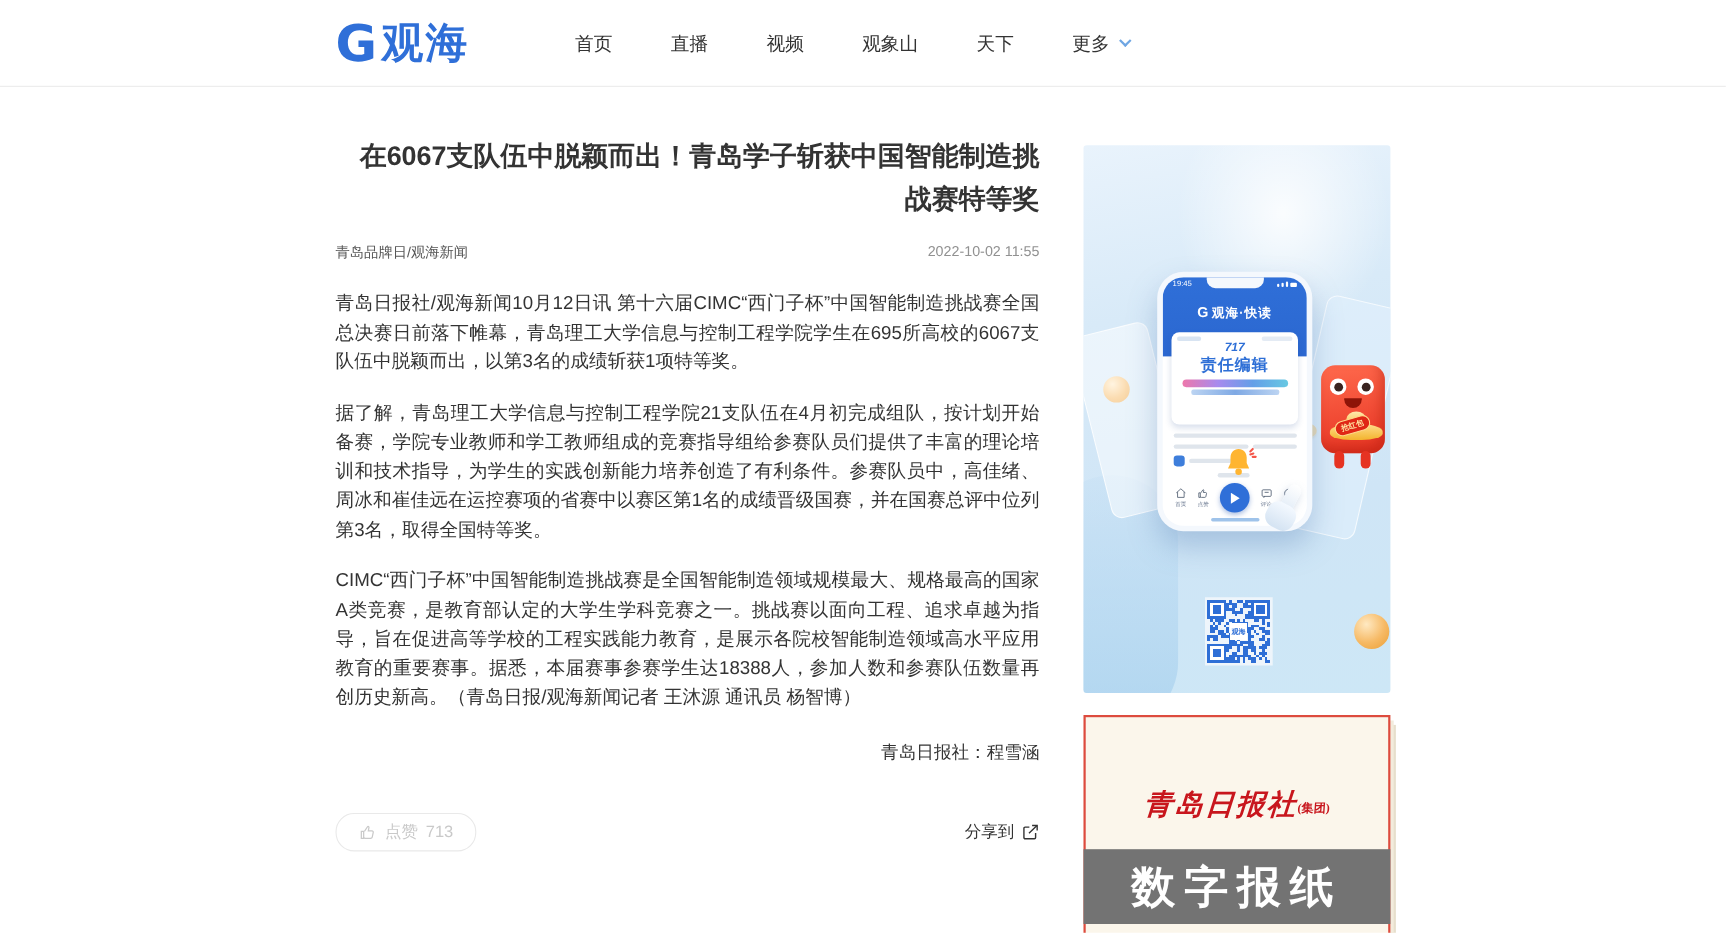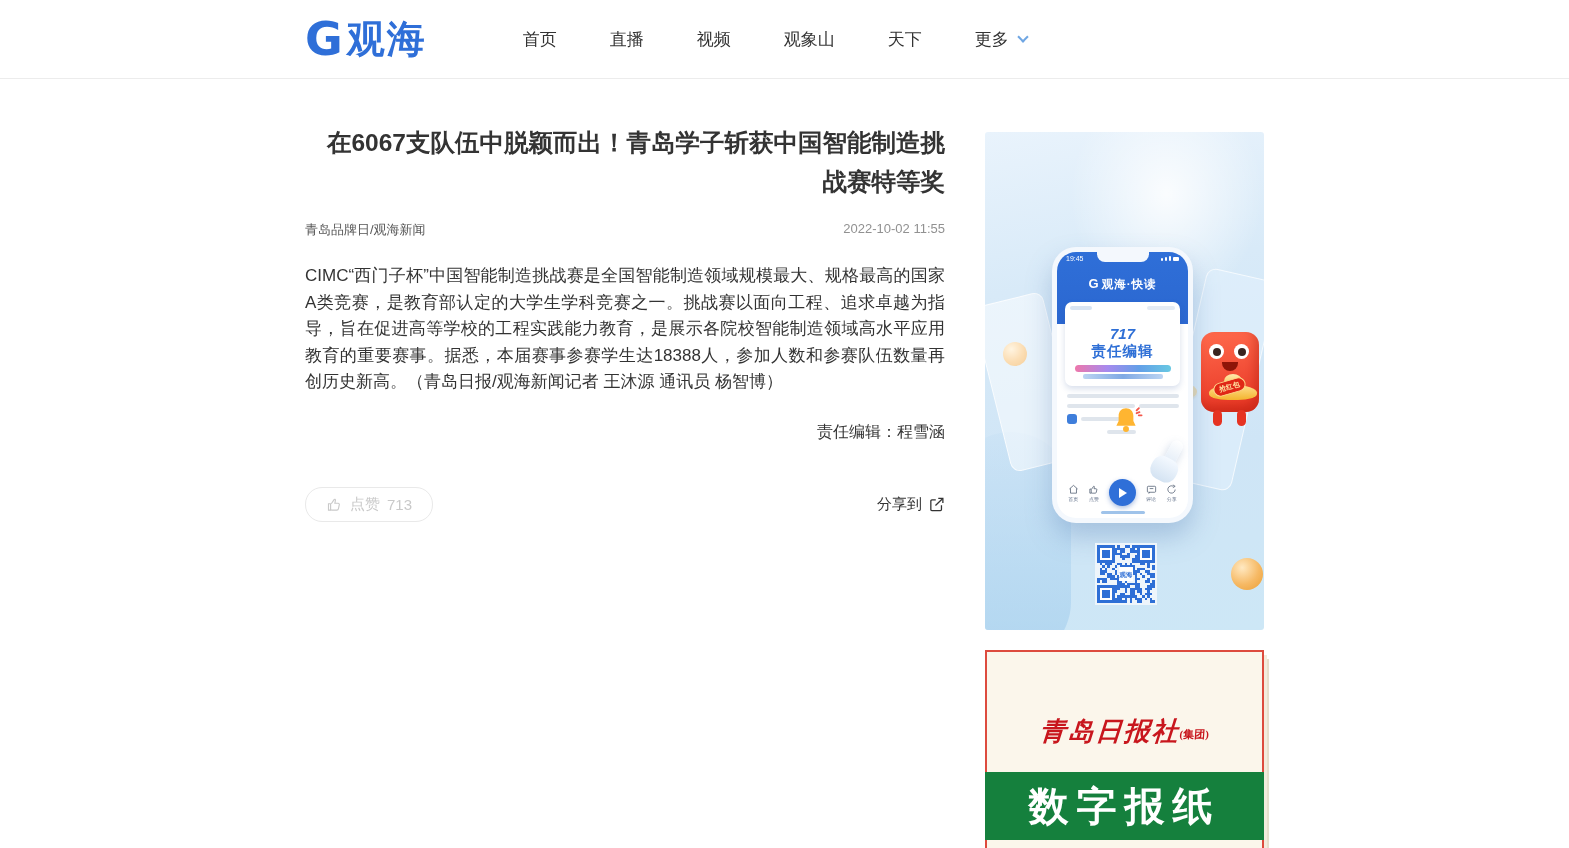--- a/index.html
+++ b/index.html
@@ -53,39 +53,39 @@
     background:radial-gradient(circle at 40% 35%, #ffe08a, #f2b02e 70%); box-shadow:0 2px 2px rgba(190,130,20,.35); }
   .blob { position:absolute; left:-34px; top:300px; width:120px; height:230px; border-radius:60px;
     background:linear-gradient(180deg, rgba(190,220,243,.25), rgba(167,208,238,.75)); }
   .ghost-card { position:absolute; border-radius:10px; background:rgba(255,255,255,.5);
     border:1px solid rgba(255,255,255,.7); }
   .ghost-left { left:6px; top:165px; width:72px; height:170px; transform:rotate(-14deg); }
   .ghost-right { left:198px; top:140px; width:72px; height:215px; transform:rotate(13deg);
     background:rgba(225,240,252,.65); }
 
   
-  .phone { position:absolute; left:67px; top:115px; width:141px; height:276px; background:#f4f8fd;
+  .phone { position:absolute; left:67px; top:115px; width:141px; height:236px; background:#f4f8fd;
     border-radius:24px; box-shadow:0 14px 26px rgba(90,130,180,.35); padding:5px; }
   .phone-screen { position:relative; width:100%; height:100%; border-radius:19px; overflow:hidden; background:#fff; }
   .screen-top { position:absolute; left:0; top:0; width:100%; height:72px; background:linear-gradient(180deg,#2F6FD8,#2B67D0); }
   .phone-notch { position:absolute; left:50%; top:0; transform:translateX(-50%); width:52px; height:10px;
     background:#f4f8fd; border-radius:0 0 8px 8px; }
   .status-row { position:absolute; left:0; top:3px; width:100%; padding:0 9px; display:flex;
     justify-content:space-between; align-items:center; }
   .status-time { color:#fff; font-size:7px; }
   .status-icons { display:flex; gap:2px; align-items:flex-end; }
   .status-icons i { display:block; background:#fff; width:2px; border-radius:1px; }
   .app-header { position:absolute; top:24px; width:100%; text-align:center; color:#fff;
     font-size:11.5px; font-weight:bold; letter-spacing:1px; }
   .app-header .mini-g { font-size:13px; font-weight:bold; margin-right:2px; }
   .promo-card { position:absolute; left:8px; top:50px; width:115px; height:84px; background:#fff;
     border-radius:7px; box-shadow:0 3px 6px rgba(40,80,150,.18); overflow:hidden; text-align:center; }
   .promo-card-top { display:flex; justify-content:space-between; padding:4px 5px 0; }
   .promo-card-top i { display:block; height:4px; border-radius:2px; }
-  .promo-717 { color:#2E6FD6; font-weight:bold; font-size:15px; margin-top:15px; font-style:italic; }
+  .promo-717 { color:#2E6FD6; font-weight:bold; font-size:11px; margin-top:0; font-style:italic; }
   .promo-title { color:#2E6FD6; font-weight:bold; font-size:14.5px; letter-spacing:1px; }
   .promo-wave { margin:4px auto 0; width:96px; height:7px; border-radius:4px; opacity:.75;
     background:linear-gradient(90deg,#e84a8f,#8a63e8,#2f7fe0,#35b6d9); }
   .promo-sky { margin:2px auto 0; width:80px; height:5px; border-radius:2px;
     background:linear-gradient(90deg,#bcd4f2,#7fa9e4,#bcd4f2); }
   .skeleton-block { position:absolute; left:10px; top:142px; width:112px; }
   .skeleton-row { display:flex; gap:4px; margin-bottom:6px; align-items:center; }
   .skeleton-icon { width:10px; height:10px; border-radius:3px; background:#3E7EDB; flex:none; }
   .skeleton-line { height:4px; border-radius:2px; background:#dfe5ec; flex:1; }
   .bell-wrap { position:absolute; left:52px; top:152px; }
@@ -135,21 +135,21 @@
 
   
   .paper-banner { position:relative; margin-top:20px; width:279px; height:260px; background:#FBF6EB;
     border:2px solid #DD4B3E; cursor:pointer;
     box-shadow:4px 4px 0 -1px #f3ecdd, 7px 7px 0 -2px #e7dfcc; }
   .masthead { text-align:center; margin-top:62px; color:#C8161D;
     font-family:"Liberation Serif","DejaVu Serif",serif; font-weight:bold; font-style:italic;
     font-size:26px; letter-spacing:2px; transform:skewX(-4deg); }
   .masthead-suffix { font-size:11px; font-style:normal; letter-spacing:0; vertical-align:2px; }
   .paper-band { position:absolute; left:-2px; top:120px; width:calc(100% + 4px); height:68px;
-    background:#15803d; display:flex; align-items:center; justify-content:center; }
+    background:#737373; display:flex; align-items:center; justify-content:center; }
   .paper-band-title { color:#fff; font-family:"Liberation Serif","DejaVu Serif",serif;
     font-weight:bold; font-size:40px; letter-spacing:8px; }
 </style>
 </head>
 <body>
 
 <header class="site-header">
   <div class="header-inner">
     <div class="logo">
       <span class="logo-g">G</span>
@@ -173,24 +173,26 @@
 
   <article class="article-col">
     <h1 class="article-title">在6067支队伍中脱颖而出！青岛学子斩获中国智能制造挑战赛特等奖</h1>
 
     <div class="article-meta">
       <span class="meta-source">青岛品牌日/观海新闻</span>
       <span class="meta-date">2022-10-02 11:55</span>
     </div>
 
     <div class="article-body">
+        <p>青岛日报社/观海新闻10月12日讯 第十六届CIMC“西门子杯”中国智能制造挑战赛全国总决赛日前落下帷幕，青岛理工大学信息与控制工程学院学生在695所高校的6067支队伍中脱颖而出，以第3名的成绩斩获1项特等奖。</p>
+        <p>据了解，青岛理工大学信息与控制工程学院21支队伍在4月初完成组队，按计划开始备赛，学院专业教师和学工教师组成的竞赛指导组给参赛队员们提供了丰富的理论培训和技术指导，为学生的实践创新能力培养创造了有利条件。参赛队员中，高佳绪、周冰和崔佳远在运控赛项的省赛中以赛区第1名的成绩晋级国赛，并在国赛总评中位列第3名，取得全国特等奖。</p>
         <p>CIMC“西门子杯”中国智能制造挑战赛是全国智能制造领域规模最大、规格最高的国家A类竞赛，是教育部认定的大学生学科竞赛之一。挑战赛以面向工程、追求卓越为指导，旨在促进高等学校的工程实践能力教育，是展示各院校智能制造领域高水平应用教育的重要赛事。据悉，本届赛事参赛学生达18388人，参加人数和参赛队伍数量再创历史新高。（青岛日报/观海新闻记者 王沐源 通讯员 杨智博）</p>
       </div>
 
-    <div class="editor-line">责任编辑：程雪涵</div>
+    <div class="editor-line">青岛日报社：程雪涵</div>
 
     <div class="article-actions">
       <button class="like-button">
         <svg viewBox="0 0 24 24">
           <path d="M3.5 11h3v9h-3z"></path>
           <path d="M6.5 19c.3.6 1.2 1 2.1 1h6.8c1 0 1.9-.7 2.1-1.7l1.3-6c.2-1-.5-2-1.6-2h-4.7l.8-4.3c.2-1.2-1.2-1.9-1.9-.9L7.5 11"></path>
         </svg>
         <span>点赞</span>
         <span>713</span>
       </button>

